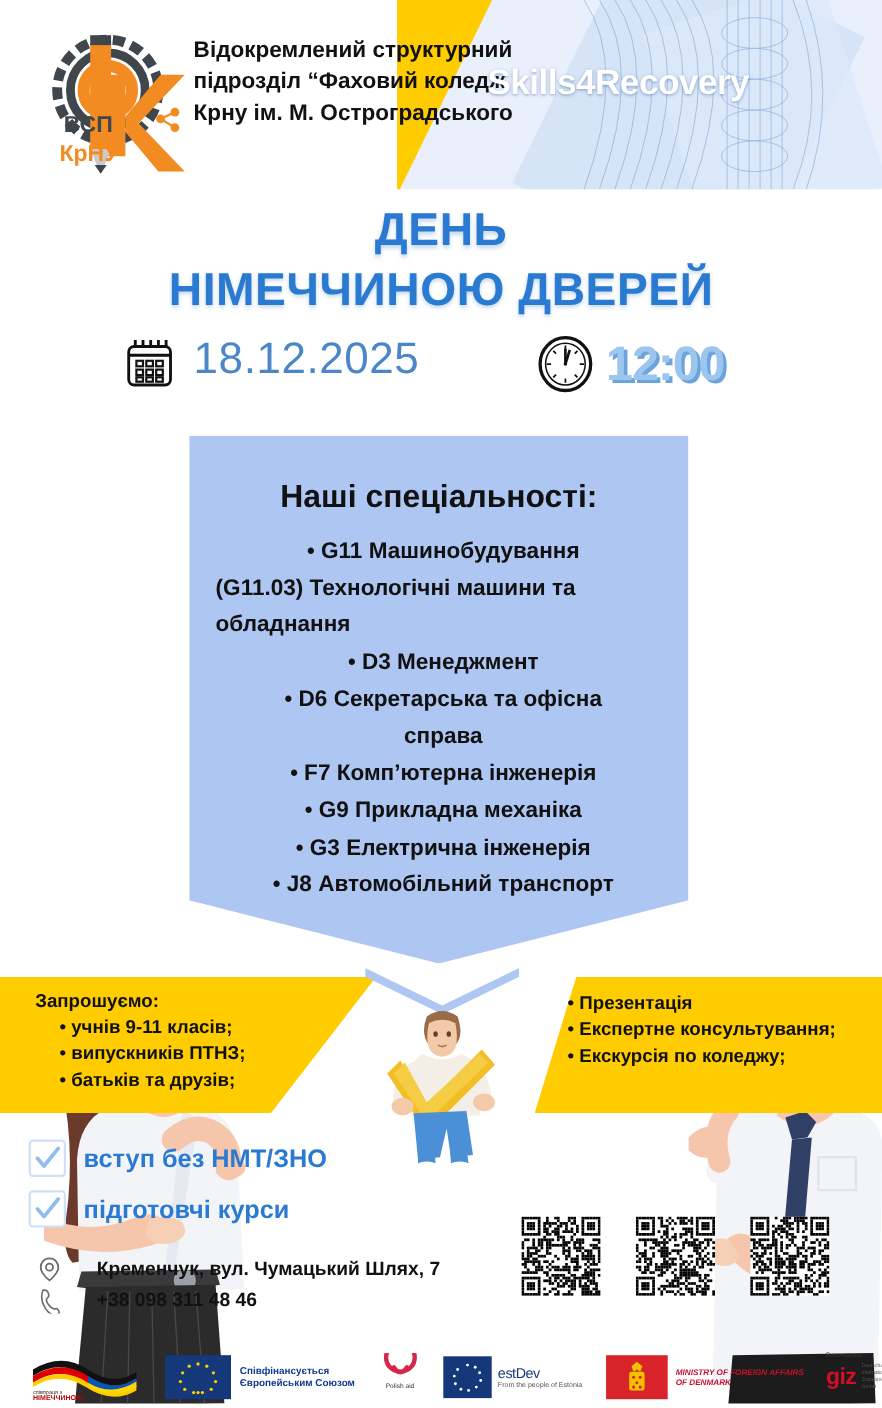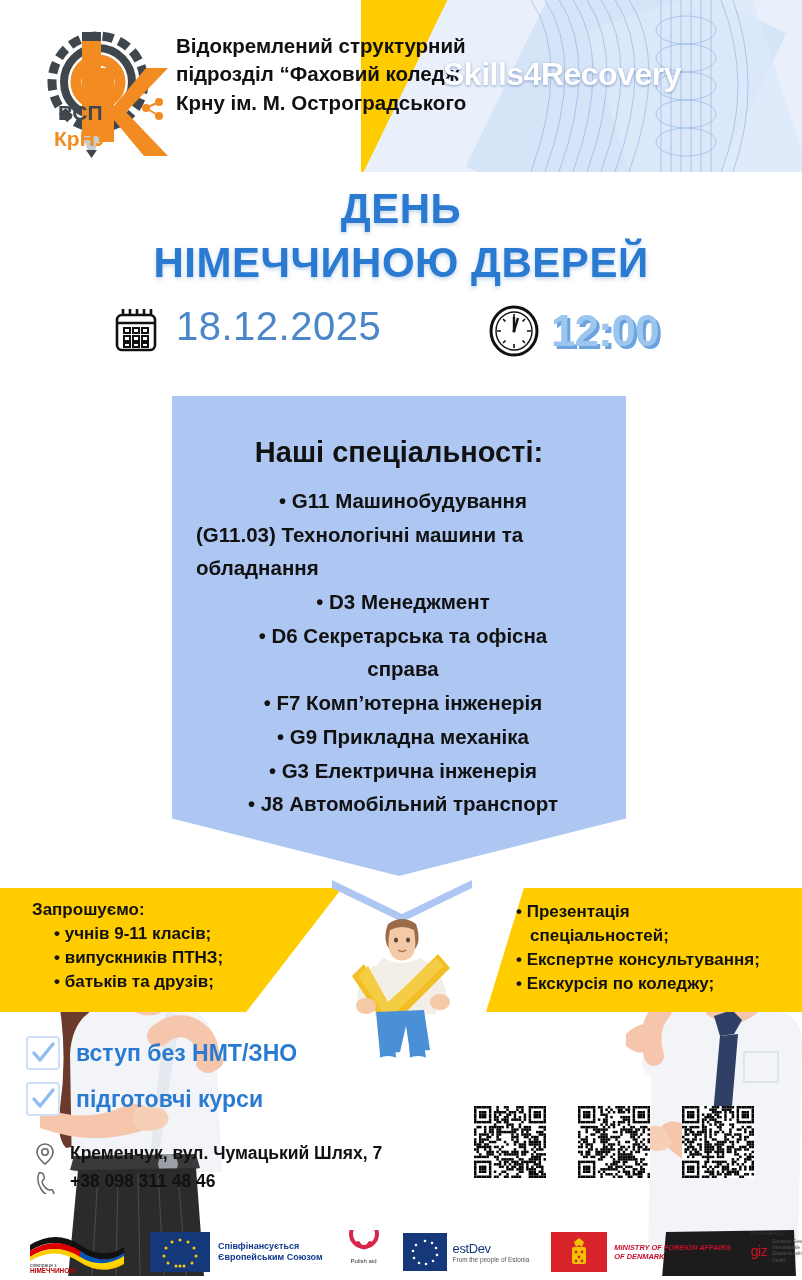--- a/index.html
+++ b/index.html
@@ -54,35 +54,35 @@
   .hero3d{position:absolute;left:346px;top:910px;width:112px;height:160px;}
 
   
   .checks{position:absolute;left:26px;top:1036px;width:420px;}
   .check-row{display:flex;align-items:center;gap:16px;margin-bottom:12px;}
   .cbox{width:30px;height:30px;border:2px solid #cfe0f6;border-radius:4px;background:#fff;position:relative;flex:0 0 auto;}
   .cbox svg{position:absolute;left:3px;top:3px;}
   .check-label{color:#2a7ad1;font-size:23px;font-weight:bold;}
 
   .contact{position:absolute;left:34px;top:1142px;width:460px;}
-  .c-row{display:flex;align-items:center;gap:14px;margin-bottom:4px;}
+  .c-row{display:flex;align-items:center;gap:32px;margin-bottom:4px;}
   .c-ico{width:22px;height:24px;flex:0 0 auto;}
   .c-txt{color:#111;font-size:17.5px;font-weight:bold;line-height:1.35;}
 
   .qrs{position:absolute;left:474px;top:1106px;display:flex;gap:32px;}
   .qr{width:72px;height:72px;}
 
   
   .footer{position:absolute;left:0;top:1224px;width:802px;height:56px;display:flex;align-items:center;}
   .fl{display:flex;align-items:center;height:44px;flex:0 0 auto;}
   .f-txt{font-size:7.6px;line-height:1.25;color:#123a8f;font-weight:bold;}
   .f-grey{font-size:6.4px;color:#555;}
   .eu-flag{width:60px;height:40px;background:#15387b;position:relative;}
   .dk{width:56px;height:40px;background:#d8232a;position:relative;display:flex;align-items:center;justify-content:center;}
-  .giz-txt{font-size:14px;font-weight:normal;color:#d40f25;letter-spacing:-.5px;line-height:1;}
+  .giz-txt{font-size:21px;font-weight:bold;color:#d40f25;letter-spacing:-.5px;line-height:1;}
   .cap{font-size:6px;color:#333;}
 </style>
 </head>
 <body>
 
 <div class="poster">
 
   <div class="header">
 
     <div class="banner">
@@ -280,21 +280,20 @@
     <div class="sub" id="invite-items">
         <div><span>•</span> <span>учнів 9-11 класів;</span></div>
         <div><span>•</span> <span>випускників ПТНЗ;</span></div>
         <div><span>•</span> <span>батьків та друзів;</span></div>
       </div>
   </div>
 
   <div class="band-text right">
     <div id="program-items">
         <div><span>•</span> <span>Презентація</span></div>
-        <div><span style="padding-left:14px"></span><span>спеціальностей;</span></div>
         <div><span>•</span> <span>Експертне консультування;</span></div>
         <div><span>•</span> <span>Екскурсія по коледжу;</span></div>
       </div>
   </div>
 
   <svg class="hero3d" viewBox="0 0 112 160">
     <path d="M42 14 q14 -10 28 0 q6 18 -2 26 q-12 8 -24 0 q-8 -10 -2 -26Z" fill="#9a6b48"></path>
     <path d="M44 20 q12 -6 24 0 q4 22 -4 28 q-10 6 -18 -2 q-6 -8 -2 -26Z" fill="#f3c9a8"></path>
     <ellipse cx="50" cy="30" rx="2" ry="2.6" fill="#5b4230"></ellipse>
     <ellipse cx="62" cy="30" rx="2" ry="2.6" fill="#5b4230"></ellipse>

